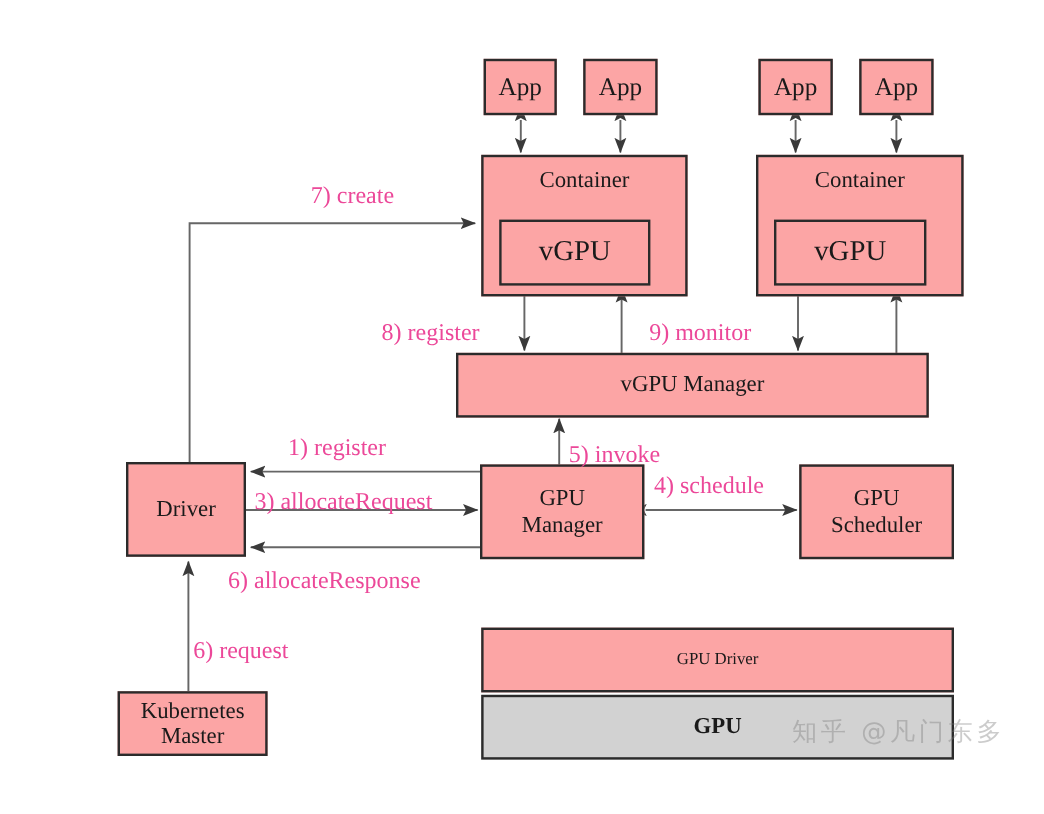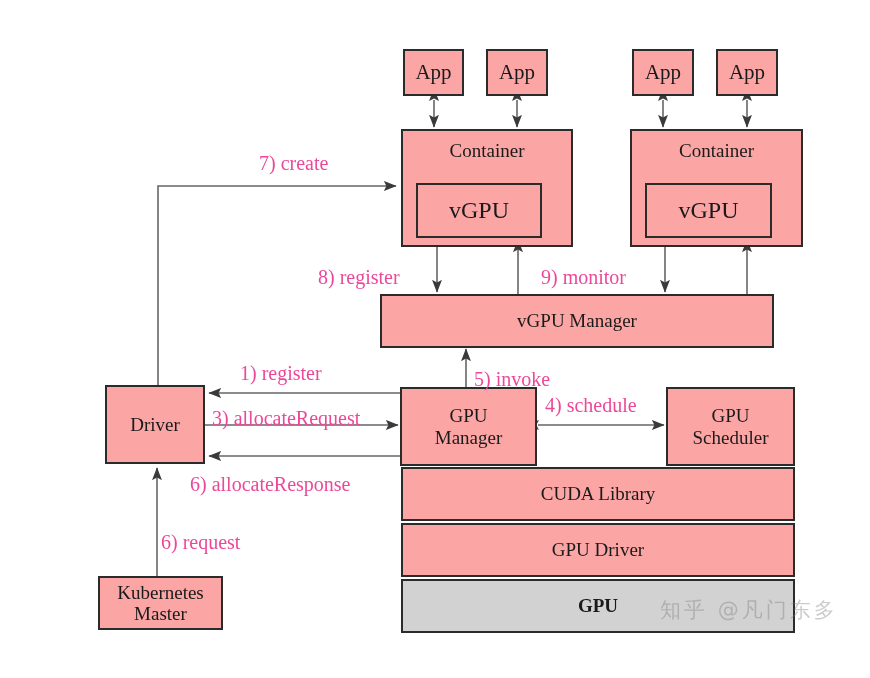--- a/index.html
+++ b/index.html
@@ -50,21 +50,21 @@
   }
   .node.app        { font-size: 21px; }
   .node.container  { font-size: 19px; align-items: flex-start; padding-top: 9px; }
   .node.vgpu       { font-size: 24px; }
   .node.vgpu-mgr   { font-size: 19px; }
   .node.gpu-mgr    { font-size: 19px; }
   .node.gpu-sched  { font-size: 19px; }
   .node.kubelet    { font-size: 19px; }
   .node.k8s-master { font-size: 19px; }
   .node.cuda       { font-size: 19px; }
-  .node.driver     { font-size: 19px; }
+  .node.driver     { font-size: 14px; }
   .node.gpu        { font-size: 19px; font-weight: bold; }
 
   .edge-label {
     position: absolute;
     font-size: 20px;
     color: #ec4899;
     white-space: nowrap;
     z-index: 4;
     background: transparent;
   }
@@ -167,23 +167,20 @@
 
   <div class="node kubelet" style="left:105px; top:385px; width:100px; height:79px;">
     <span class="node-label">Driver</span>
   </div>
 
   <div class="node k8s-master" style="left:98px; top:576px; width:125px; height:54px;">
     <span class="node-label">Kubernetes
 Master</span>
   </div>
 
-  <div class="node cuda" style="left:401px; top:467px; width:394px; height:54px;">
-    <span class="node-label">CUDA Library</span>
-  </div>
   <div class="node driver" style="left:401px; top:523px; width:394px; height:54px;">
     <span class="node-label">GPU Driver</span>
   </div>
   <div class="node gpu shaded" style="left:401px; top:579px; width:394px; height:54px;">
     <span class="node-label">GPU</span>
   </div>
 
   <div class="edge-label" style="left:259px; top:152px;">7) create</div>
 
   <div class="edge-label" style="left:318px; top:266px;">8) register</div>

